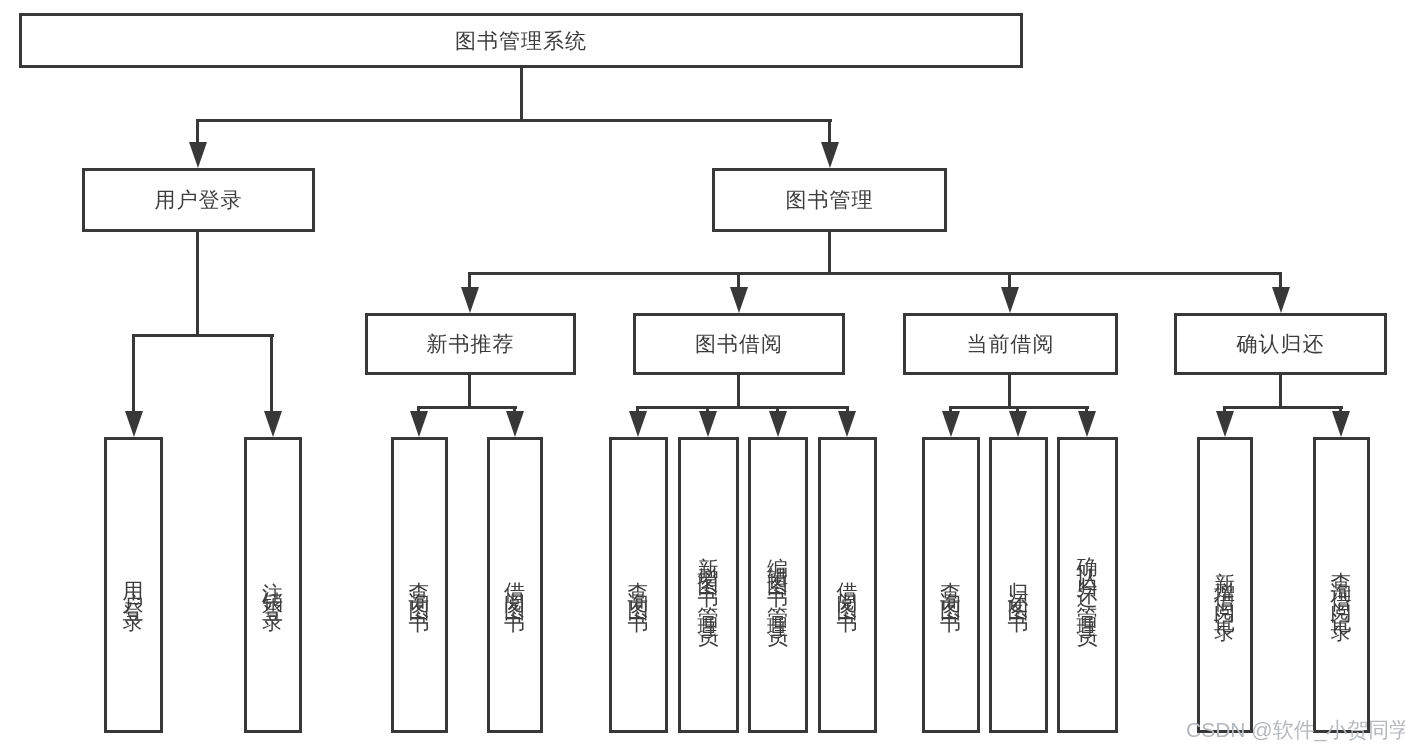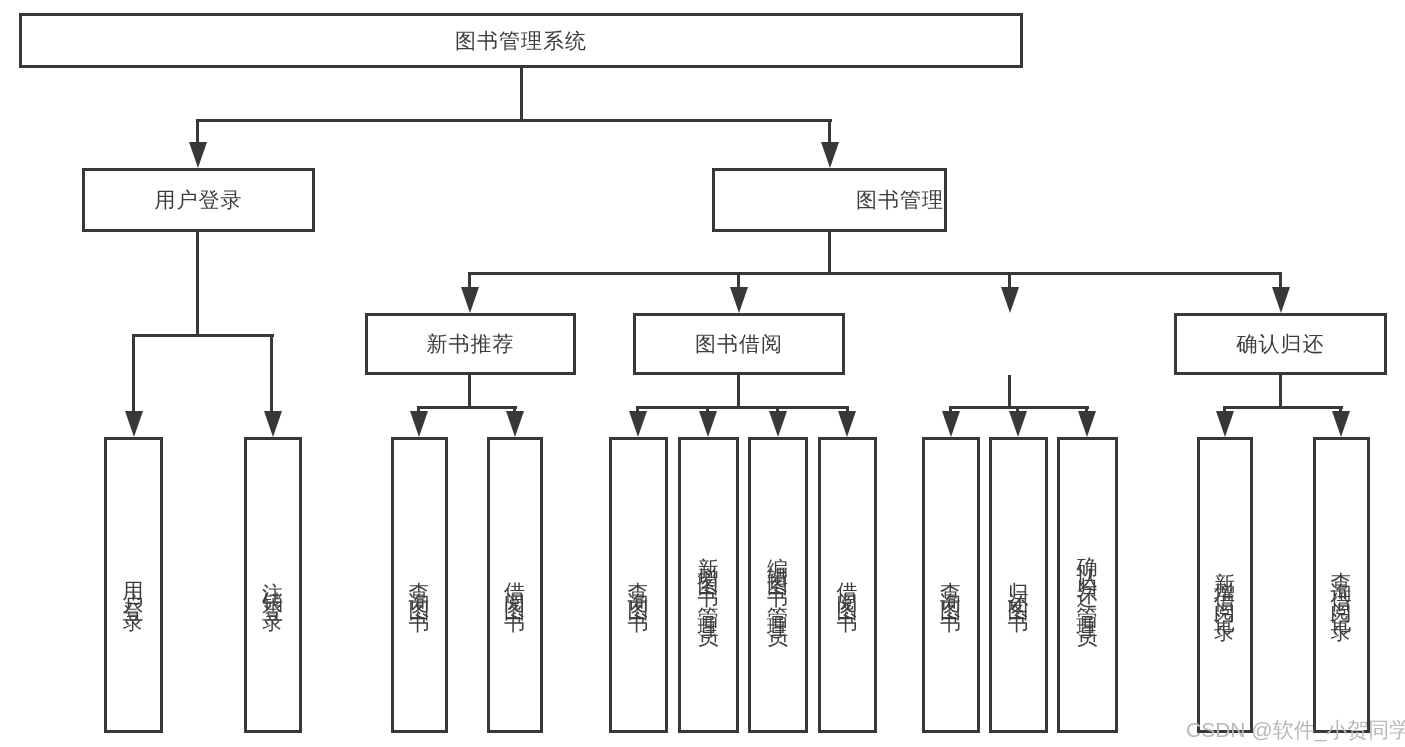--- a/index.html
+++ b/index.html
@@ -58,29 +58,32 @@
 
 <main id="canvas">
 
   <div class="node h-node" style="left:19px;top:13px;width:1004px;height:55px;">
     <span>图书管理系统</span>
   </div>
 
   <div class="node h-node" style="left:82px;top:168px;width:233px;height:64px;">
     <span>用户登录</span>
   </div>
-  <div class="node h-node" style="left:712px;top:168px;width:235px;height:64px;justify-content:flex-end;">
+  <div class="node h-node" style="left:712px;top:168px;width:235px;height:64px;">
     <span>图书管理</span>
   </div>
 
   <div class="node h-node" style="left:365px;top:313px;width:211px;height:62px;">
     <span>新书推荐</span>
   </div>
   <div class="node h-node" style="left:633px;top:313px;width:212px;height:62px;">
     <span>图书借阅</span>
+  </div>
+  <div class="node h-node" style="left:903px;top:313px;width:215px;height:62px;">
+    <span>当前借阅</span>
   </div>
   <div class="node h-node" style="left:1174px;top:313px;width:213px;height:62px;">
     <span>确认归还</span>
   </div>
 
   <div class="node v-node" style="left:104px;top:437px;width:59px;height:296px;">
     <span>用户登录</span>
   </div>
   <div class="node v-node" style="left:244px;top:437px;width:58px;height:296px;">
     <span>注销登录</span>

